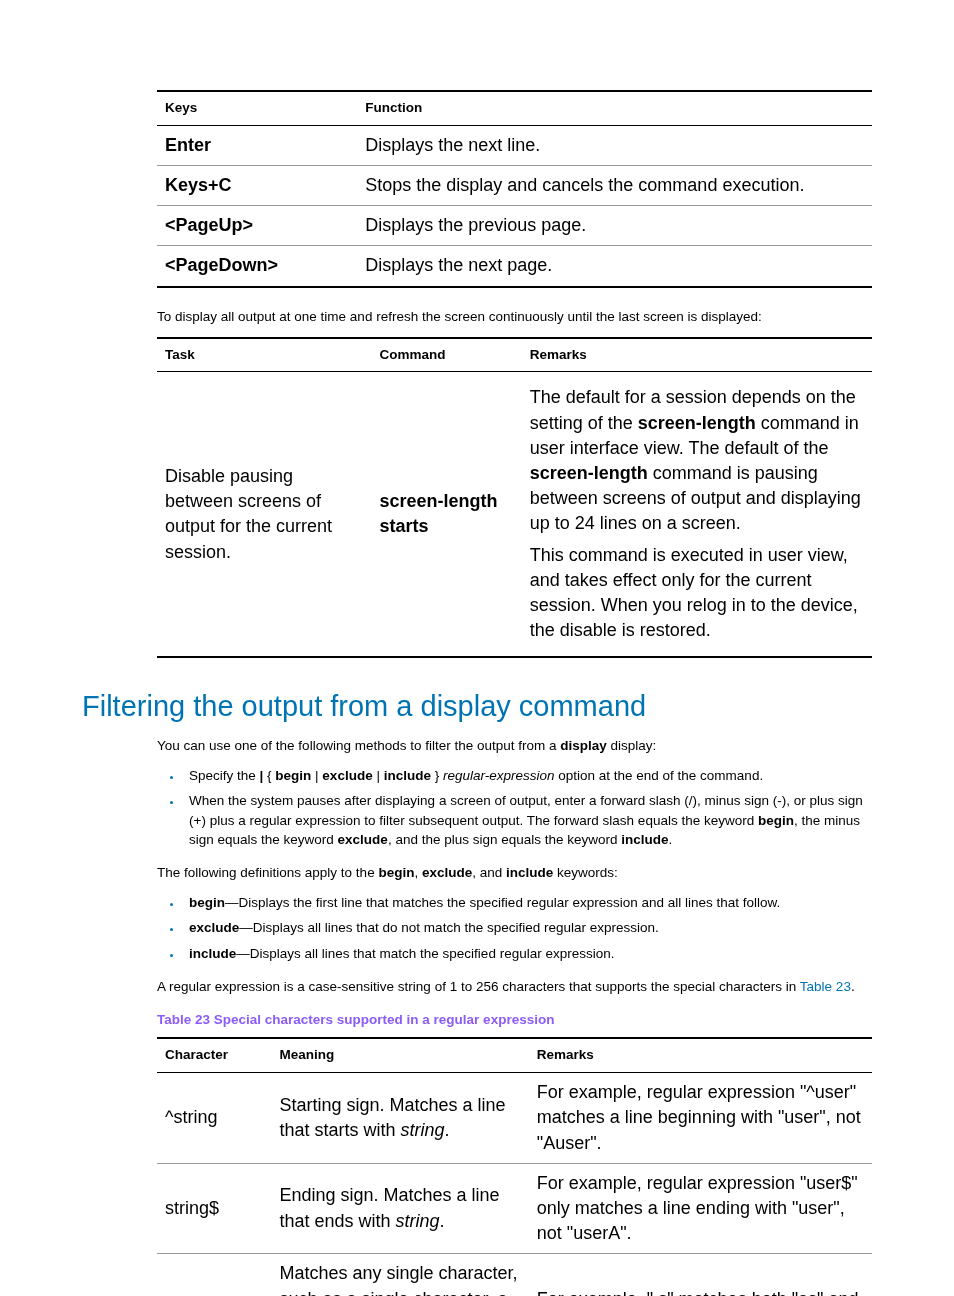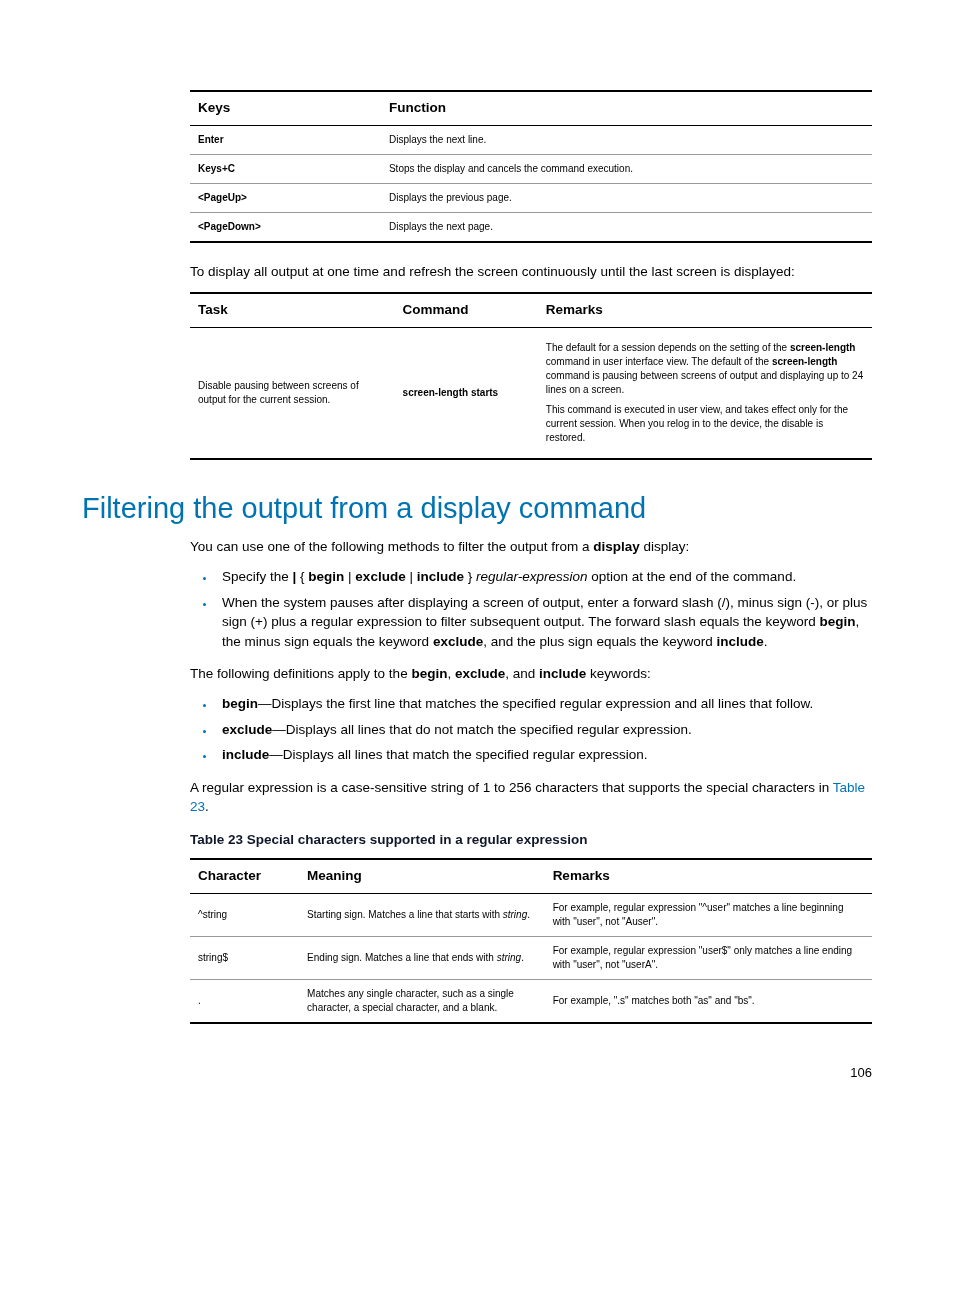--- a/index.html
+++ b/index.html
@@ -6,41 +6,41 @@
   font-family: Arial, Helvetica, sans-serif;
   font-size: 13.5px;
   color: #000;
   margin: 0;
   padding: 90px 82px 60px 82px;
   width: 954px;
   box-sizing: border-box;
   line-height: 1.4;
 }
 .content {
-  margin-left: 108px;
+  margin-left: 75px;
 }
 table {
   width: 100%;
   border-collapse: collapse;
   border-top: 2px solid #000;
   border-bottom: 2px solid #000;
   margin-bottom: 20px;
 }
 th {
   text-align: left;
   font-weight: bold;
   padding: 7px 8px 7px 8px;
   border-bottom: 1.5px solid #000;
   font-size: 13.5px;
 }
 td {
   padding: 7px 8px 7px 8px;
   border-top: 1px solid #999;
   vertical-align: middle;
-  font-size: 10px;
+  font-size: 18px;
 }
 tr:first-child td { border-top: none; }
 .bold { font-weight: bold; }
 h1 {
   font-family: Arial, Helvetica, sans-serif;
   font-weight: normal;
   font-size: 29px;
   color: #0073b3;
   margin: 28px 0 6px 0;
 }
@@ -48,21 +48,21 @@
 ul { margin: 6px 0 14px 0; padding-left: 20px; }
 ul li {
   margin: 6px 0 6px 6px;
   padding-left: 6px;
   line-height: 1.45;
 }
 ul li::marker { color: #0073b3; font-size: 11px; }
 .italic { font-style: italic; }
 .link { color: #0073b3; }
 .caption {
-  color: #0f172a;
+  color: #8b5cf6;
   font-weight: bold;
   font-size: 13.5px;
   margin: 14px 0 8px 0;
 }
 .t2 td { vertical-align: middle; }
 .remcell p { margin: 6px 0; }
 .pagenum { text-align: right; margin-top: 40px; font-size: 13px; }
 .table3 td { vertical-align: middle; }
 </style>
 </head>

